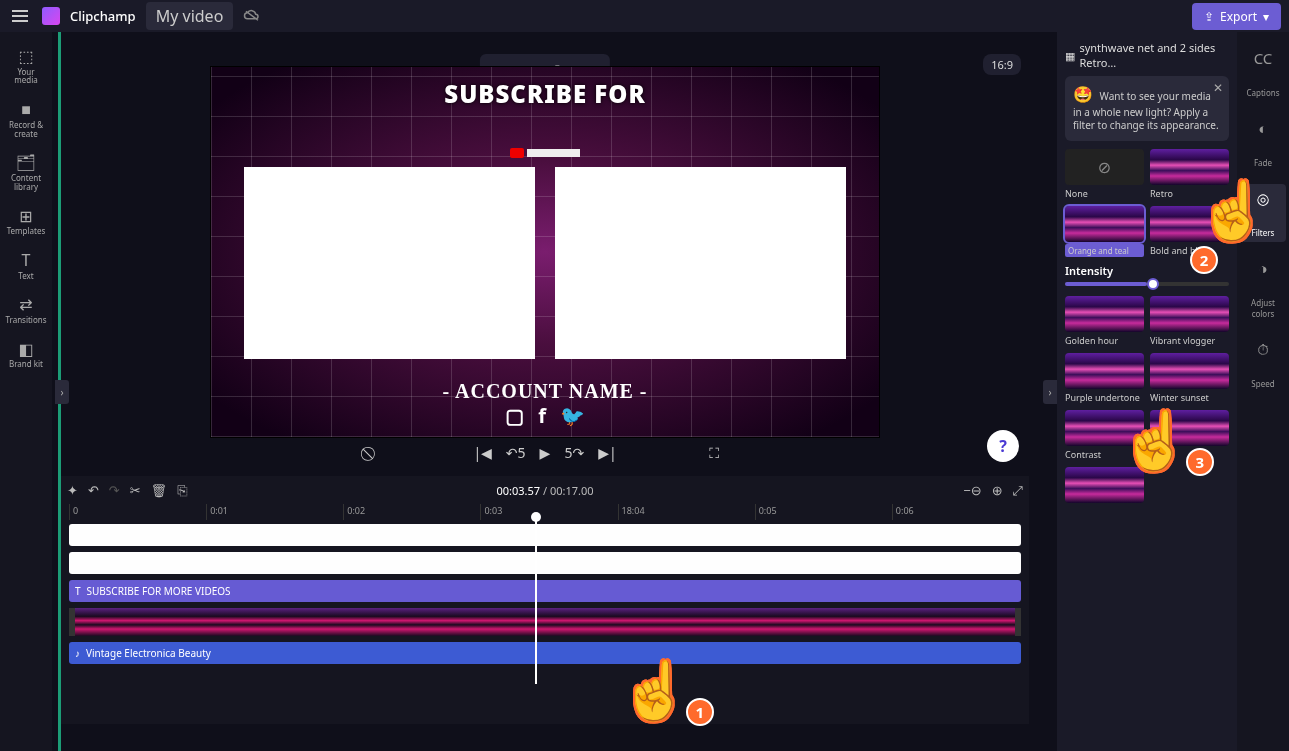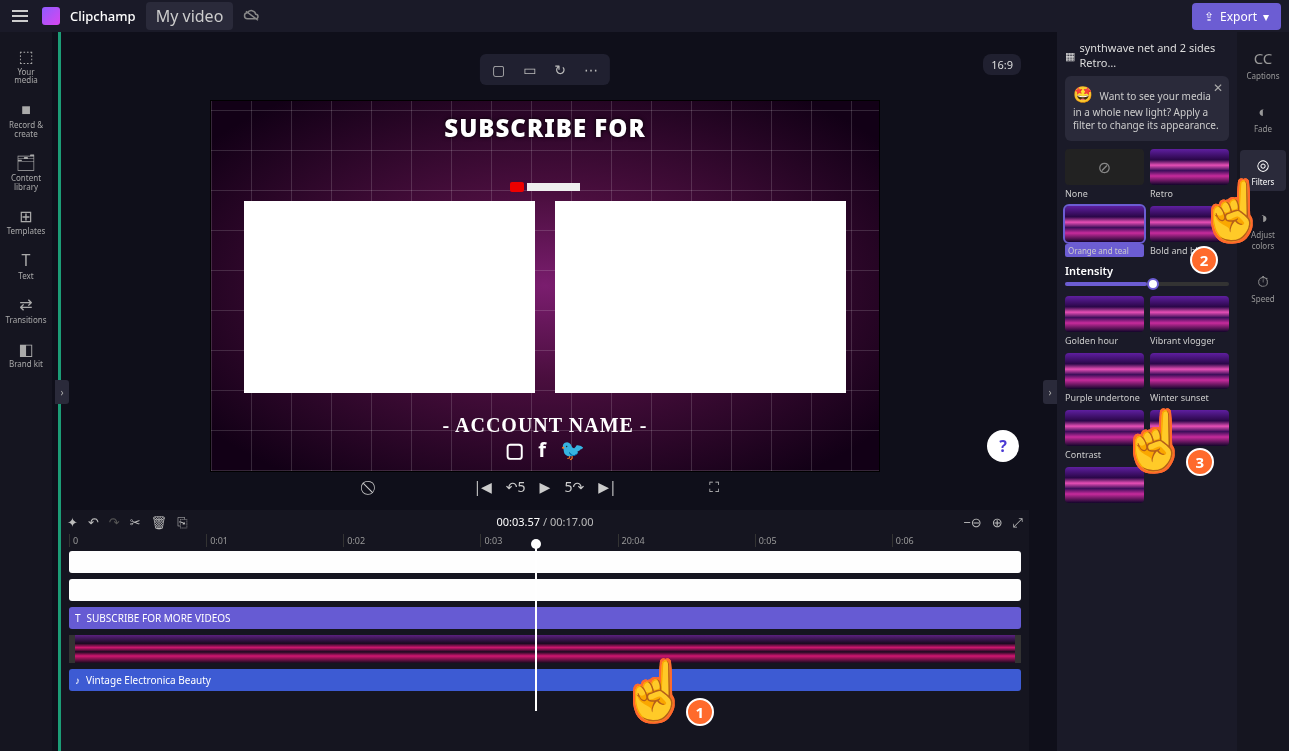--- a/index.html
+++ b/index.html
@@ -26,21 +26,21 @@
 .preview-wrap { padding: 22px 150px 8px; position: relative; }
 .toolrow { position:absolute; top:22px; left:50%; transform:translateX(-50%); display:flex; gap:6px; background:#202030; border-radius:6px; padding:4px 6px;}
 .toolrow button { background:none;border:none;color:#bbb;font-size:14px;padding:2px 6px;cursor:pointer;}
 .aspect-badge { position:absolute; top:22px; right:8px; background:#202030; color:#ddd; font-size:11px; padding:3px 8px; border-radius:8px;}
 .canvas {
   width: 100%; aspect-ratio: 16/9; max-height: 370px;
   background:
     repeating-linear-gradient(90deg, rgba(255,255,255,.15) 0 1px, transparent 1px 40px),
     repeating-linear-gradient(0deg, rgba(255,255,255,.15) 0 1px, transparent 1px 40px),
     radial-gradient(ellipse at 50% 50%, #7a1d6e 0%, #4a0e3e 35%, #120016 90%);
-  position: relative; overflow: hidden; margin-top: 47px;
+  position: relative; overflow: hidden; margin-top: 13px;
   box-shadow: 0 0 0 1px #000;
 }
 .cv-title { position:absolute; top:10px; left:0; right:0; text-align:center; font-family: Impact, sans-serif; font-weight:900; color:#fff; font-size:24px; letter-spacing:1px; text-shadow:0 0 4px #000;}
 .cv-title .l2 { font-size:26px; display:block;}
 .cv-yt { position:absolute; top:80px; left:50%; transform:translateX(-50%); width:70px; height:12px; display:flex; align-items:center; gap:3px;}
 .cv-yt .y { width:14px;height:10px;background:#e00;border-radius:2px;}
 .cv-yt .bar { flex:1;height:8px;background:#eee;}
 .cv-boxes { position:absolute; top:100px; left:5%; right:5%; display:flex; gap:20px; height:52%;}
 .cv-box { flex:1; background:#fff;}
 .cv-acct { position:absolute; bottom:34px; left:0; right:0; text-align:center; font-family: Impact; font-weight:900; color:#fff; font-size:20px; letter-spacing:1px;}
@@ -85,21 +85,21 @@
 .swatch.sel .thumb { outline:2px solid #6c5dd3;}
 .swatch .lbl { font-size:9px; color:#ccc; margin-top:2px;}
 .swatch.sel .lbl { background:#6c5dd3; padding:1px 3px; border-radius:2px; font-size:8px;}
 .intensity-lbl { font-size:11px; color:#fff; margin:6px 0 4px; font-weight:600;}
 .slider { width:100%; height:4px; background:#333; border-radius:2px; position:relative; margin-bottom:10px;}
 .slider .fill { position:absolute; left:0; top:0; bottom:0; width:50%; background:#6c5dd3; border-radius:2px;}
 .slider .knob { position:absolute; left:50%; top:-4px; width:12px; height:12px; background:#fff; border:2px solid #6c5dd3; border-radius:50%;}
 
 
 .rtabs { position:absolute; top:32px; right:0; bottom:0; width:52px; background:#151520; display:flex; flex-direction:column; align-items:center; padding-top:12px; gap:12px;}
-.rtab { display:flex; flex-direction:column; align-items:center; gap:2px; color:#999; font-size:8px; cursor:pointer; padding:4px; width:46px; text-align:center;}
+.rtab { display:flex; flex-direction:column; align-items:center; gap:19px; color:#999; font-size:8px; cursor:pointer; padding:4px; width:46px; text-align:center;}
 .rtab.active { background:#2a2a3a; border-radius:4px; color:#fff;}
 .rtab .icn { font-size:15px;}
 
 
 .anno { position:absolute; z-index:100; pointer-events:none;}
 .anno .hand { font-size:56px; color:#fff; text-shadow: 0 0 2px #ff6a2c, 2px 2px 0 #ff6a2c, -2px -2px 0 #ff6a2c, 2px -2px 0 #ff6a2c, -2px 2px 0 #ff6a2c;}
 .anno .num { display:inline-block; width:28px; height:28px; background:#ff6a2c; color:#fff; border-radius:50%; border:2px solid #fff; text-align:center; line-height:24px; font-weight:bold; font-size:15px; margin-left:-8px; vertical-align:bottom;}
 
 .help-fab { position:absolute; right:270px; top:430px; width:32px;height:32px;background:#fff;color:#4a3ad3;border-radius:50%;display:flex;align-items:center;justify-content:center;font-weight:bold;font-size:16px;cursor:pointer;}
 
@@ -216,21 +216,21 @@
       <button>⊕</button>
       <button>⤢</button>
     </div>
   </div>
 
   <div class="ruler">
     <span>0</span>
       <span>0:01</span>
       <span>0:02</span>
       <span>0:03</span>
-      <span>20:04</span>
+      <span>18:04</span>
       <span>0:05</span>
       <span>0:06</span>
   </div>
 
   <div class="tracks">
     <div class="playhead"></div>
     <div class="track empty"></div>
     <div class="track blank"></div>
     <div class="track txt">
       <span>T</span>

